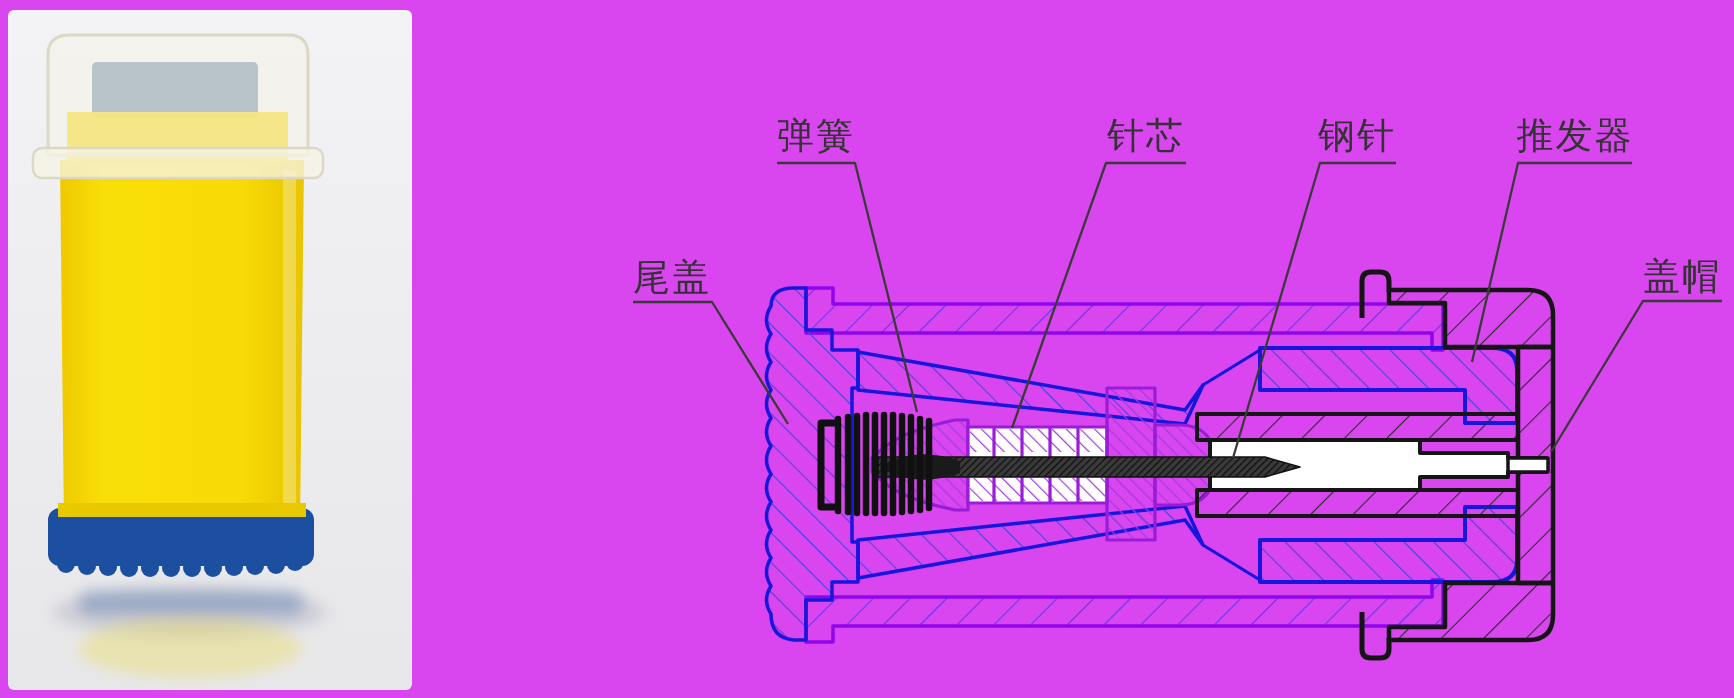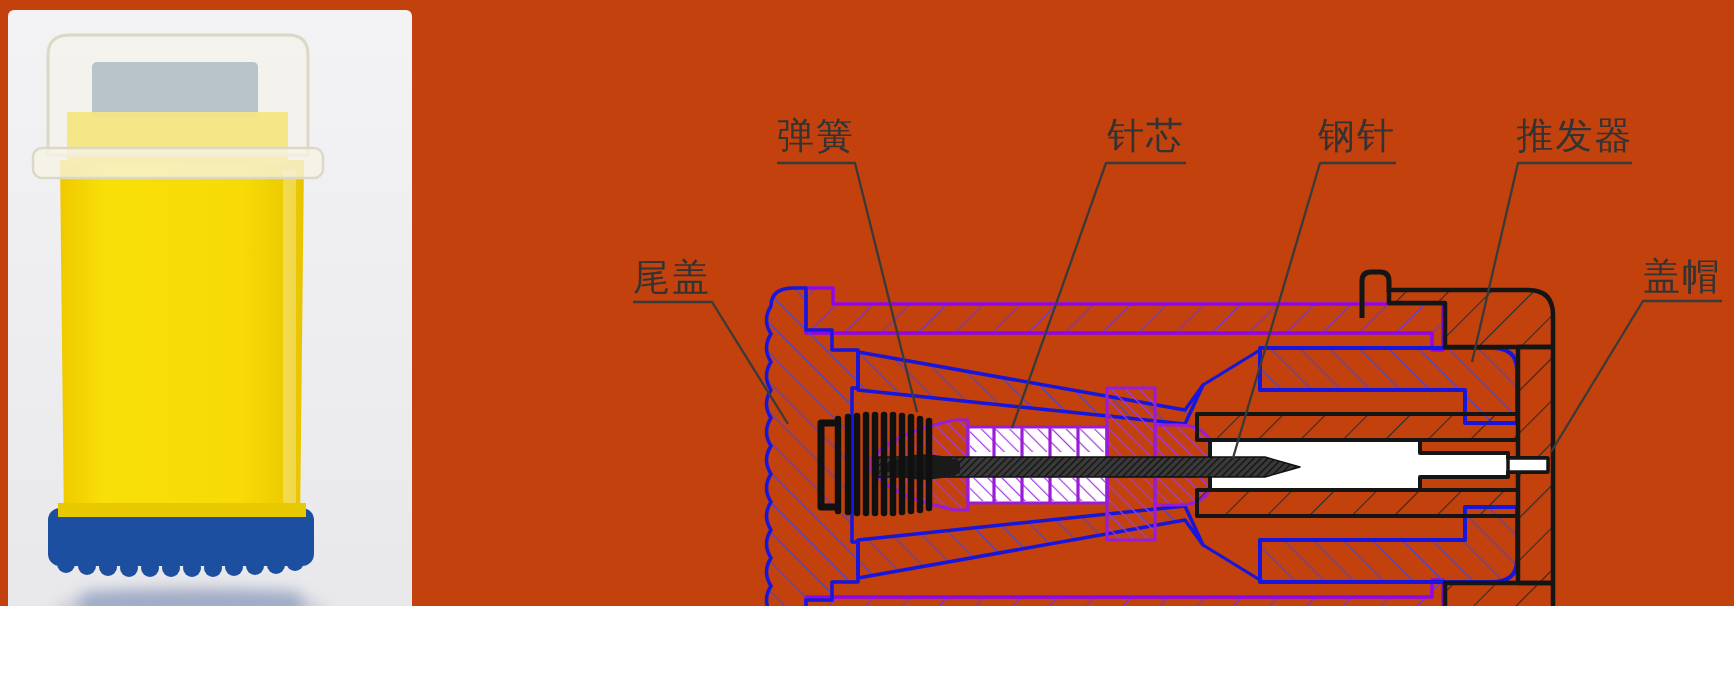--- a/index.html
+++ b/index.html
@@ -1,16 +1,16 @@
 <!DOCTYPE html>
 <html><head>
 <meta charset="utf-8">
 <style>
   html,body{margin:0;padding:0;background:#ffffff;}
-  #stage{position:relative;width:1734px;height:606px;background:#c2410c;overflow:hidden;
+  #stage{position:relative;width:1734px;height:698px;background:#d946ef;overflow:hidden;
          font-family:"DejaVu Sans",sans-serif;}
   svg text{font-family:"DejaVu Sans",sans-serif;}
   .lbl{font-size:37px;fill:#333;font-weight:500;letter-spacing:2px;}
 </style>
 </head>
 <body>
 
 <div id="stage">
 <svg width="1734" height="698" viewBox="0 0 1734 698">
   <defs>

